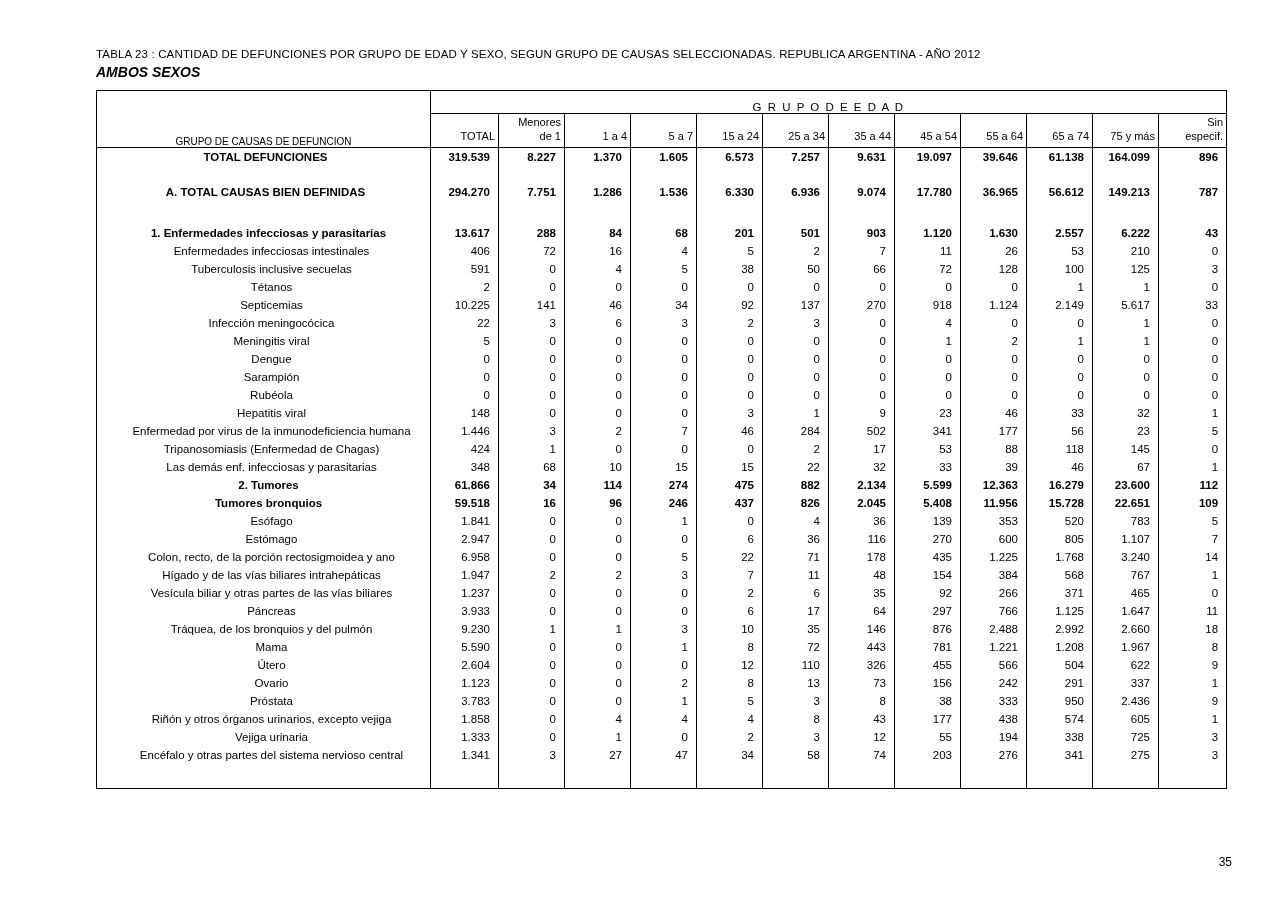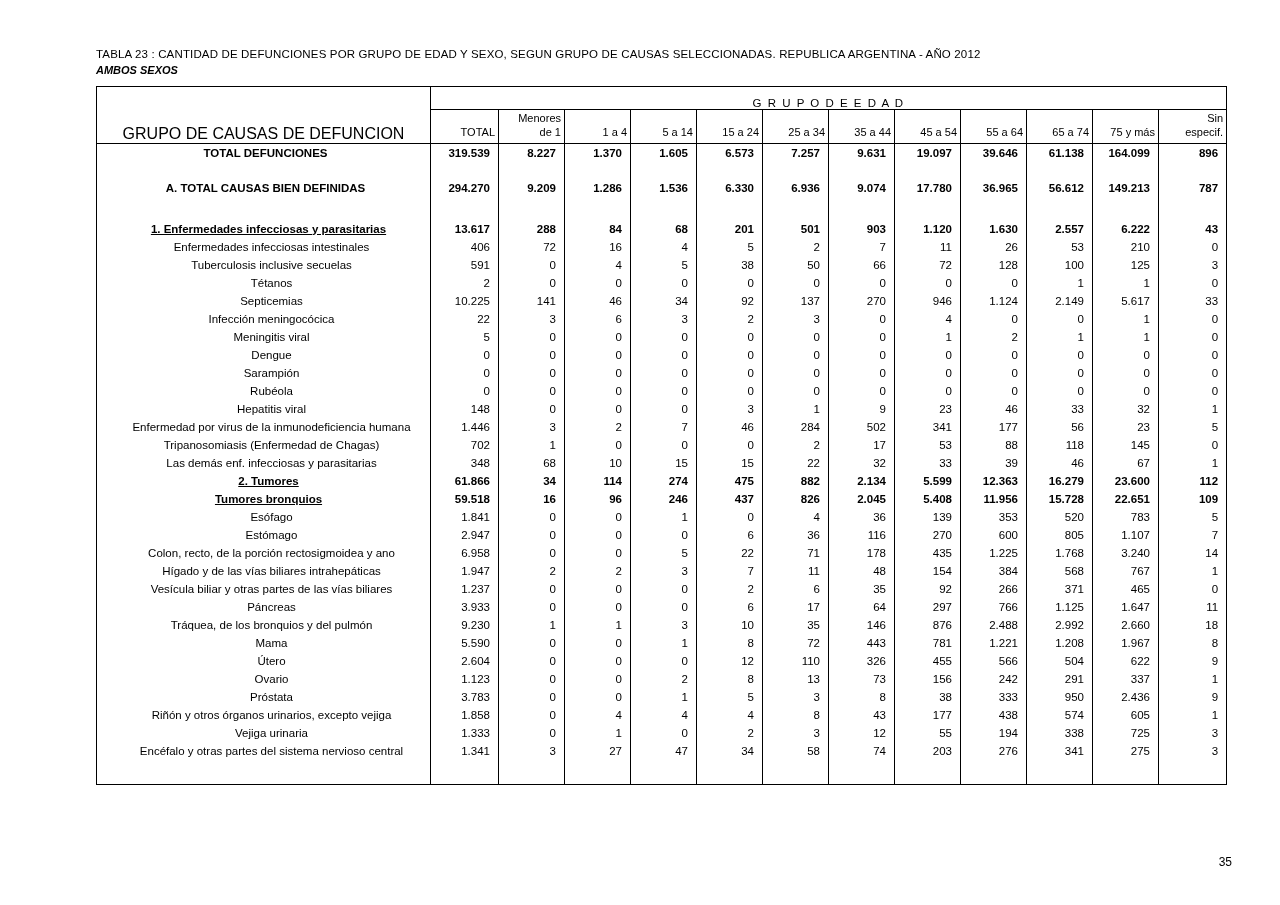--- a/index.html
+++ b/index.html
@@ -21,21 +21,21 @@
     box-sizing: border-box;
     padding: 48px 48px 0 96px;
   }
   .doc-title {
     font-size: 11.5px;
     letter-spacing: 0.15px;
     margin: 0 0 4px 0;
     white-space: nowrap;
   }
   .doc-subtitle {
-    font-size: 11px;
+    font-size: 14px;
     font-weight: bold;
     font-style: italic;
     margin: 0 0 10px 0;
   }
   table.main {
     border-collapse: collapse;
     table-layout: fixed;
     width: 1130px;
     border: 1px solid #000;
   }
@@ -50,21 +50,21 @@
     border-left: 1px solid #000 !important;
     text-align: center;
     font-size: 11.5px;
     letter-spacing: 1.5px;
     height: 22px;
     vertical-align: middle;
     margin-top: 46px;
   }
   .stub-head {
     text-align: center;
-    font-size: 16px;
+    font-size: 10px;
     vertical-align: middle;
     border-bottom: 1px solid #000 !important;
   }
   .colhead {
     border-left: 1px solid #000 !important;
     border-bottom: 1px solid #000 !important;
     text-align: right;
     font-size: 11px;
     padding: 2px 3px 3px 3px !important;
     vertical-align: middle;
@@ -80,21 +80,21 @@
   .num {
     border-left: 1px solid #000 !important;
     font-size: 11.5px;
     text-align: right;
     padding: 3px 8px 3px 3px !important;
     vertical-align: bottom;
     white-space: nowrap;
   }
   tr.bold .stub, tr.bold .num { font-weight: bold; }
   tr.spacer td { height: 11px; }
-  .indent1 { padding-left: 14px !important; text-decoration: underline; }
+  .indent1 { padding-left: 14px !important; }
   .indent2 { padding-left: 20px !important; }
   .tall .stub, .tall .num { padding-top: 9px !important; }
   .page-number {
     position: absolute;
     right: 48px;
     bottom: 36px;
     font-size: 12px;
   }
   .bottompad td { height: 18px; }
 </style>
@@ -134,21 +134,21 @@
         </td>
         <td class="colhead">
           <div>Menores</div>
           <div>de 1</div>
         </td>
         <td class="colhead">
           <div>1 a 4</div>
           <div></div>
         </td>
         <td class="colhead">
-          <div>5 a 14</div>
+          <div>5 a 7</div>
           <div></div>
         </td>
         <td class="colhead">
           <div>15 a 24</div>
           <div></div>
         </td>
         <td class="colhead">
           <div>25 a 34</div>
           <div></div>
         </td>
@@ -205,21 +205,21 @@
           <td class="num"></td>
           <td class="num"></td>
           <td class="num"></td>
           <td class="num"></td>
           <td class="num"></td>
           <td class="num"></td>
         </tr>
         <tr class="bold">
           <td class="stub">A. TOTAL CAUSAS BIEN DEFINIDAS</td>
           <td class="num">294.270</td>
-          <td class="num">9.209</td>
+          <td class="num">7.751</td>
           <td class="num">1.286</td>
           <td class="num">1.536</td>
           <td class="num">6.330</td>
           <td class="num">6.936</td>
           <td class="num">9.074</td>
           <td class="num">17.780</td>
           <td class="num">36.965</td>
           <td class="num">56.612</td>
           <td class="num">149.213</td>
           <td class="num">787</td>
@@ -301,21 +301,21 @@
         </tr>
         <tr>
           <td class="stub indent2">Septicemias</td>
           <td class="num">10.225</td>
           <td class="num">141</td>
           <td class="num">46</td>
           <td class="num">34</td>
           <td class="num">92</td>
           <td class="num">137</td>
           <td class="num">270</td>
-          <td class="num">946</td>
+          <td class="num">918</td>
           <td class="num">1.124</td>
           <td class="num">2.149</td>
           <td class="num">5.617</td>
           <td class="num">33</td>
         </tr>
         <tr>
           <td class="stub indent2">Infección meningocócica</td>
           <td class="num">22</td>
           <td class="num">3</td>
           <td class="num">6</td>
@@ -414,21 +414,21 @@
           <td class="num">284</td>
           <td class="num">502</td>
           <td class="num">341</td>
           <td class="num">177</td>
           <td class="num">56</td>
           <td class="num">23</td>
           <td class="num">5</td>
         </tr>
         <tr>
           <td class="stub indent2">Tripanosomiasis (Enfermedad de Chagas)</td>
-          <td class="num">702</td>
+          <td class="num">424</td>
           <td class="num">1</td>
           <td class="num">0</td>
           <td class="num">0</td>
           <td class="num">0</td>
           <td class="num">2</td>
           <td class="num">17</td>
           <td class="num">53</td>
           <td class="num">88</td>
           <td class="num">118</td>
           <td class="num">145</td>

